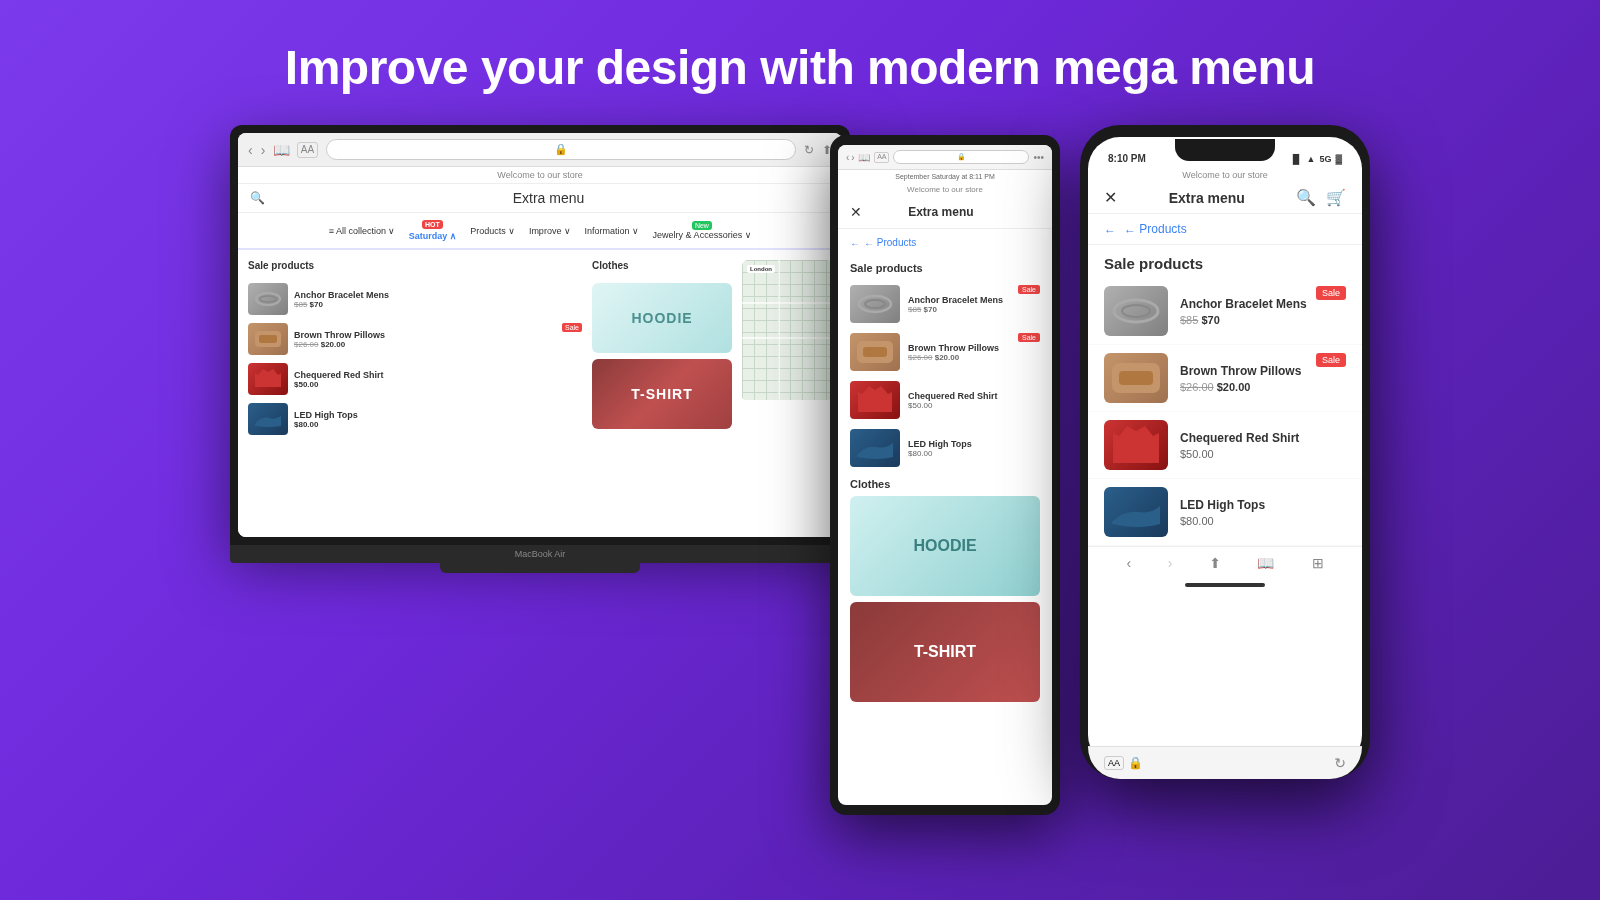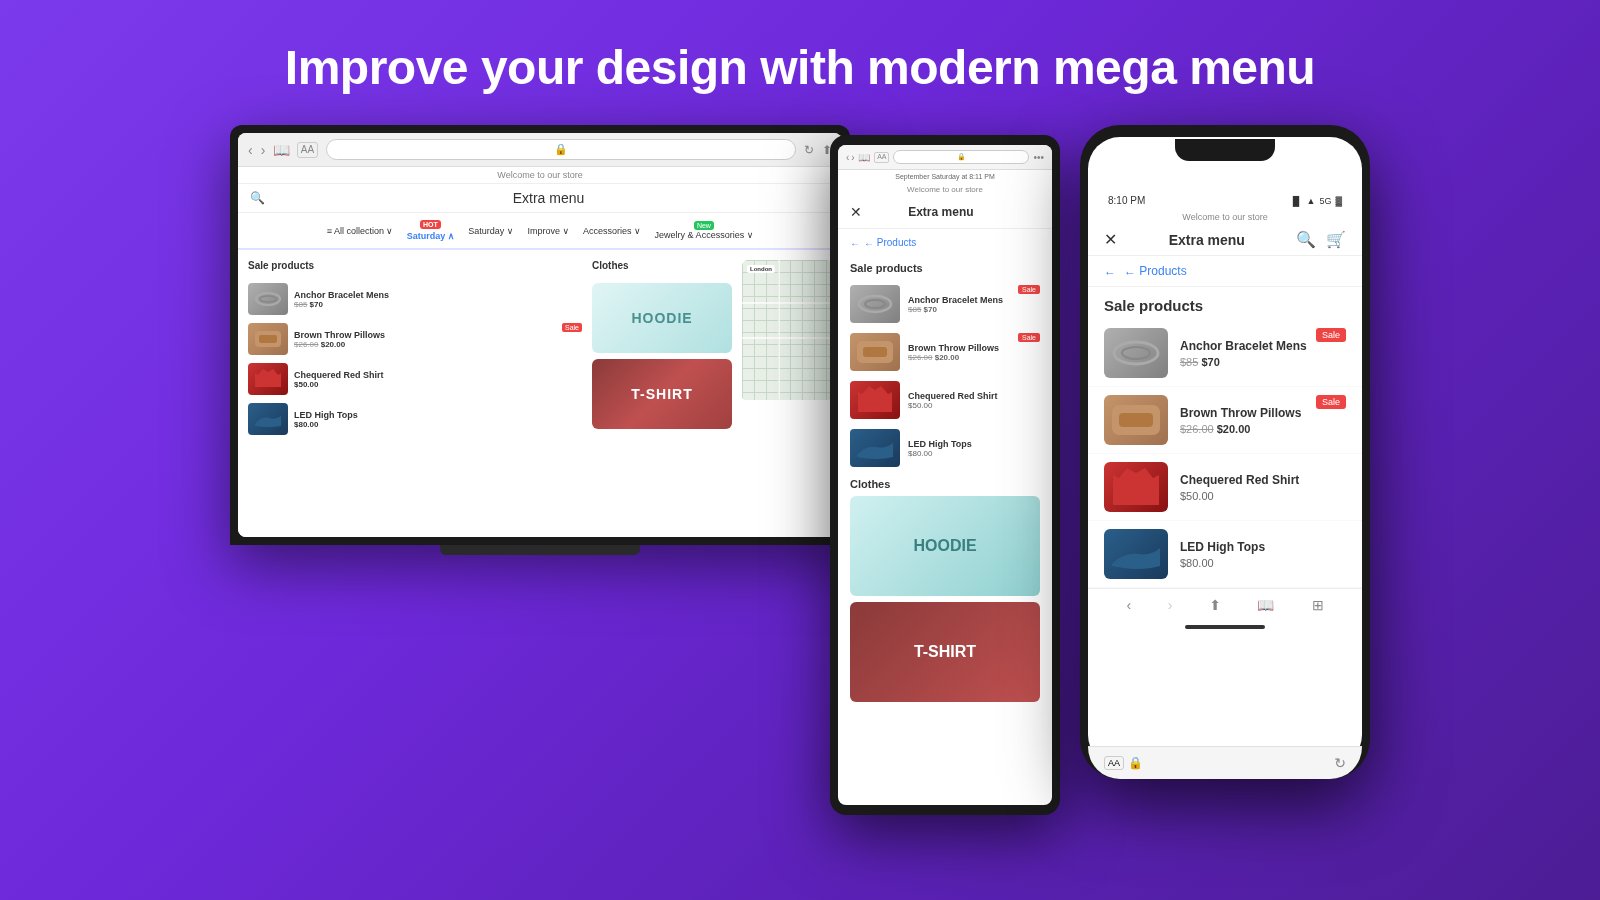--- a/index.html
+++ b/index.html
@@ -508,23 +508,22 @@
       border-radius: 32px;
       overflow: hidden;
       height: 630px;
     }
     .phone-status-bar {
       display: flex;
       justify-content: space-between;
       align-items: center;
       padding: 16px 20px 4px;
       font-size: 10px;
-      font-weight: 400;
-      color: #333;
-      margin-top: 42px;
+      font-weight: 700;
+      color: #333;
     }
     .phone-status-right {
       display: flex;
       gap: 4px;
       align-items: center;
       font-size: 9px;
     }
     .phone-welcome {
       text-align: center;
       font-size: 9px;
@@ -664,27 +663,27 @@
               <span>All collection</span>
               <span>∨</span>
             </div>
             <div class="nav-item active">
               <div class="nav-badge-wrap">
                 <span class="nav-badge-hot">HOT</span>
                 <span>Saturday ∧</span>
               </div>
             </div>
             <div class="nav-item">
-              <span>Saturday ∨</span>
+              <span>Products ∨</span>
             </div>
             <div class="nav-item">
               <span>Improve ∨</span>
             </div>
             <div class="nav-item">
-              <span>Accessories ∨</span>
+              <span>Information ∨</span>
             </div>
             <div class="nav-item">
               <div class="nav-badge-wrap">
                 <span class="nav-badge-new">New</span>
                 <span>Jewelry &amp; Accessories ∨</span>
               </div>
             </div>
           </div>
 
           <div class="mega-menu-body">
@@ -771,20 +770,23 @@
                 <div class="map-road" style="top:30%;left:0;right:0;height:2px;"></div>
                 <div class="map-road" style="top:55%;left:0;right:0;height:2px;"></div>
                 <div class="map-road" style="left:40%;top:0;bottom:0;width:2px;"></div>
               </div>
             </div>
           </div>
 
         </div>
       </div>
     </div>
+    <div class="laptop-base">
+      <span class="laptop-label">MacBook Air</span>
+    </div>
     <div class="laptop-stand"></div>
   </div>
 
   <div class="tablet-wrapper">
     <div class="tablet-outer">
       <div class="tablet-screen">
 
         <div class="tablet-browser-bar">
           <div class="tablet-nav-arrows">
             <span>‹</span>

